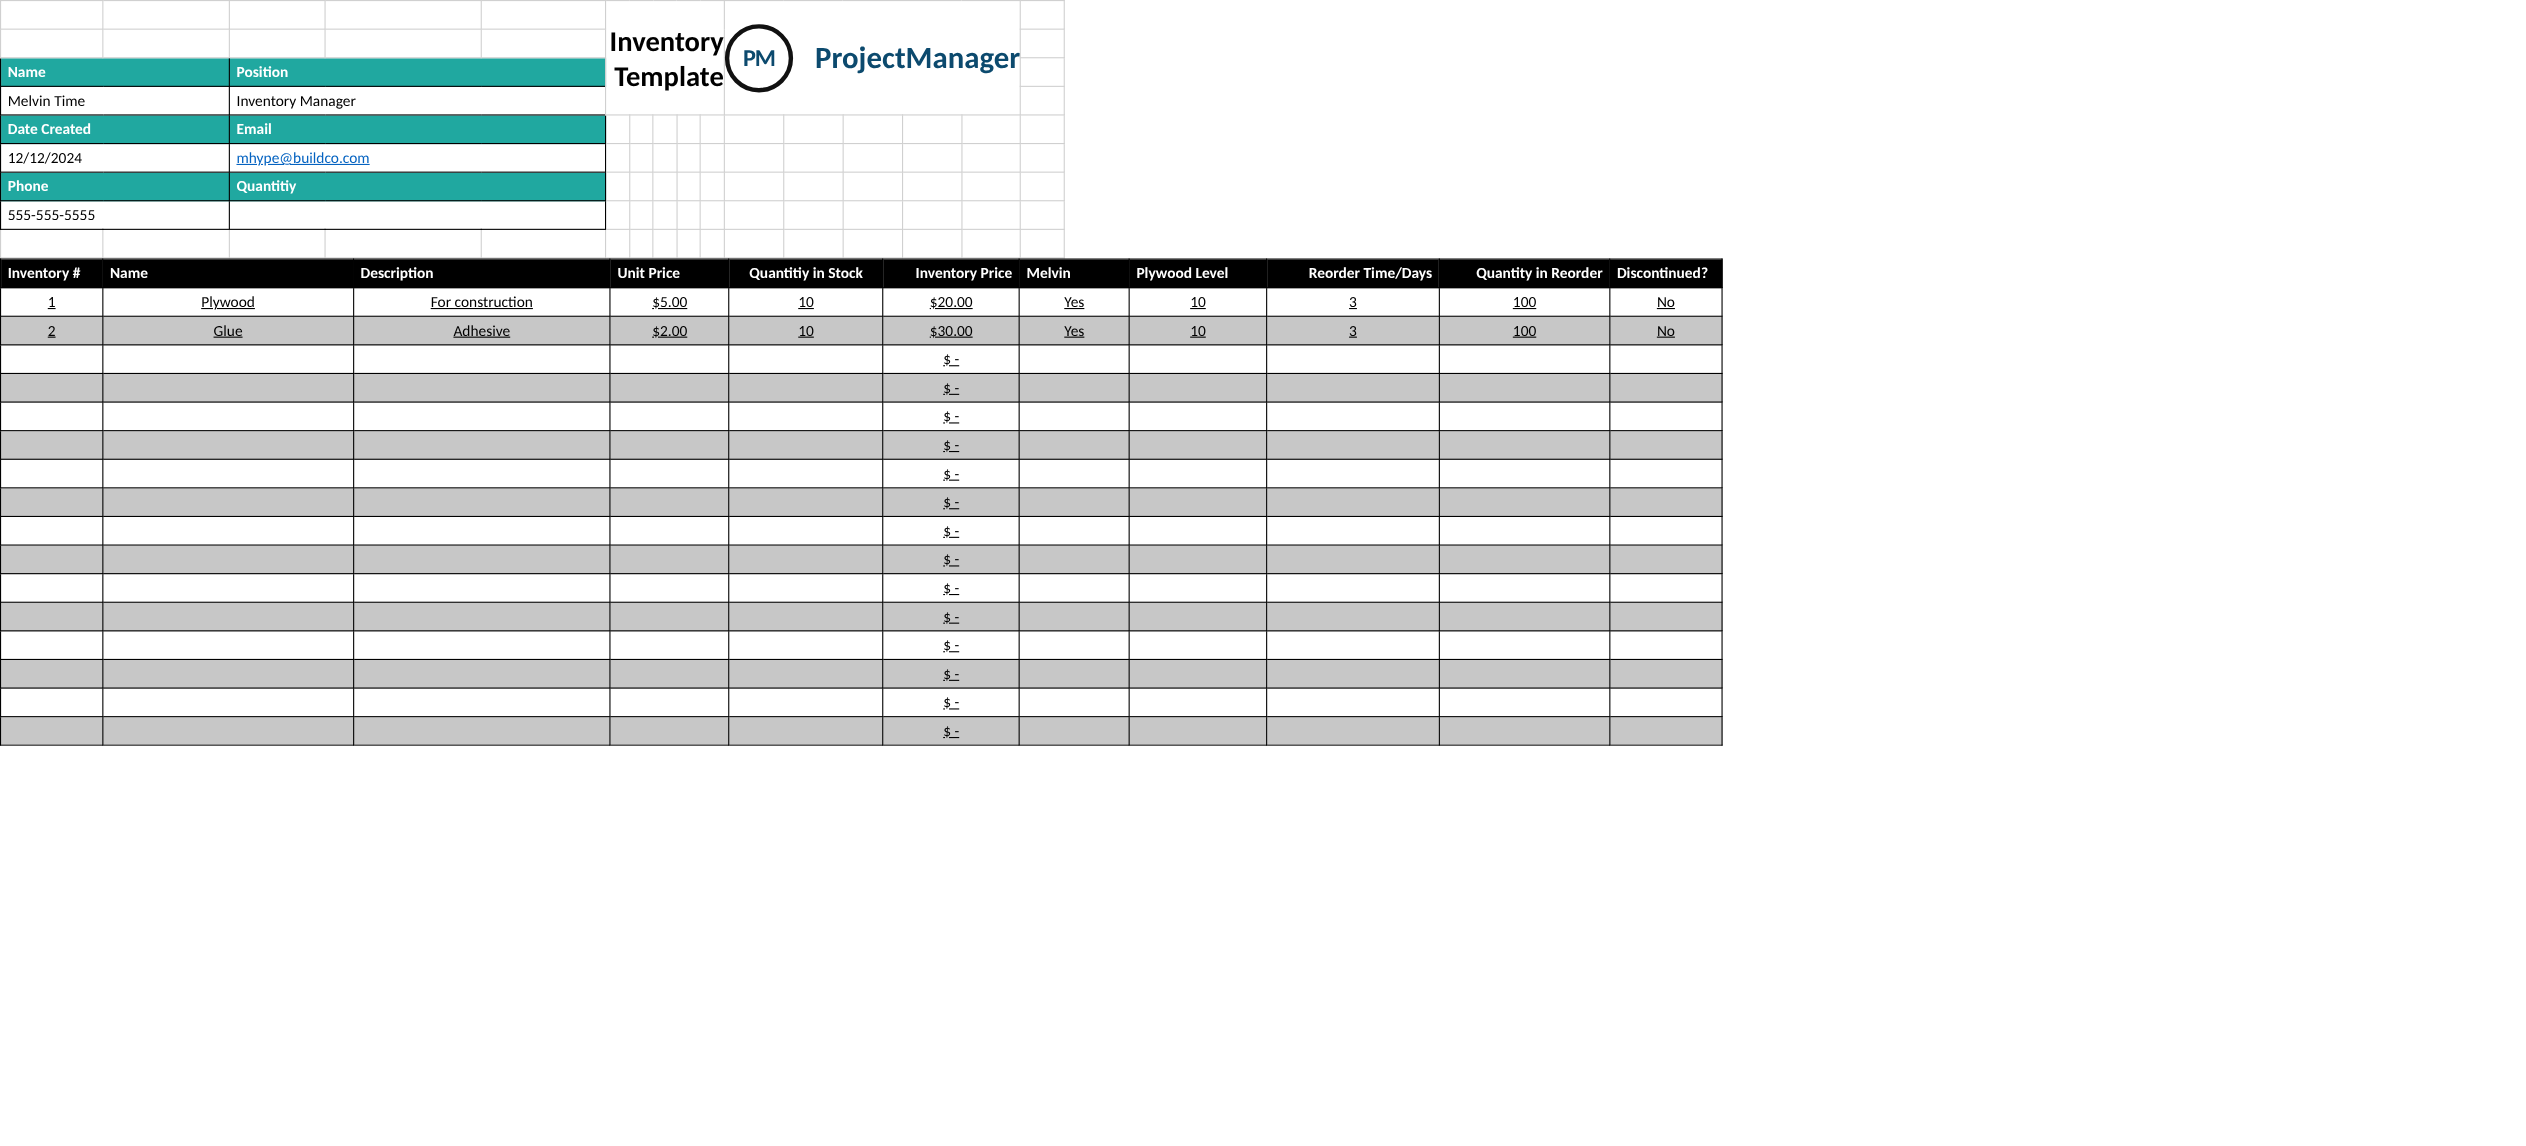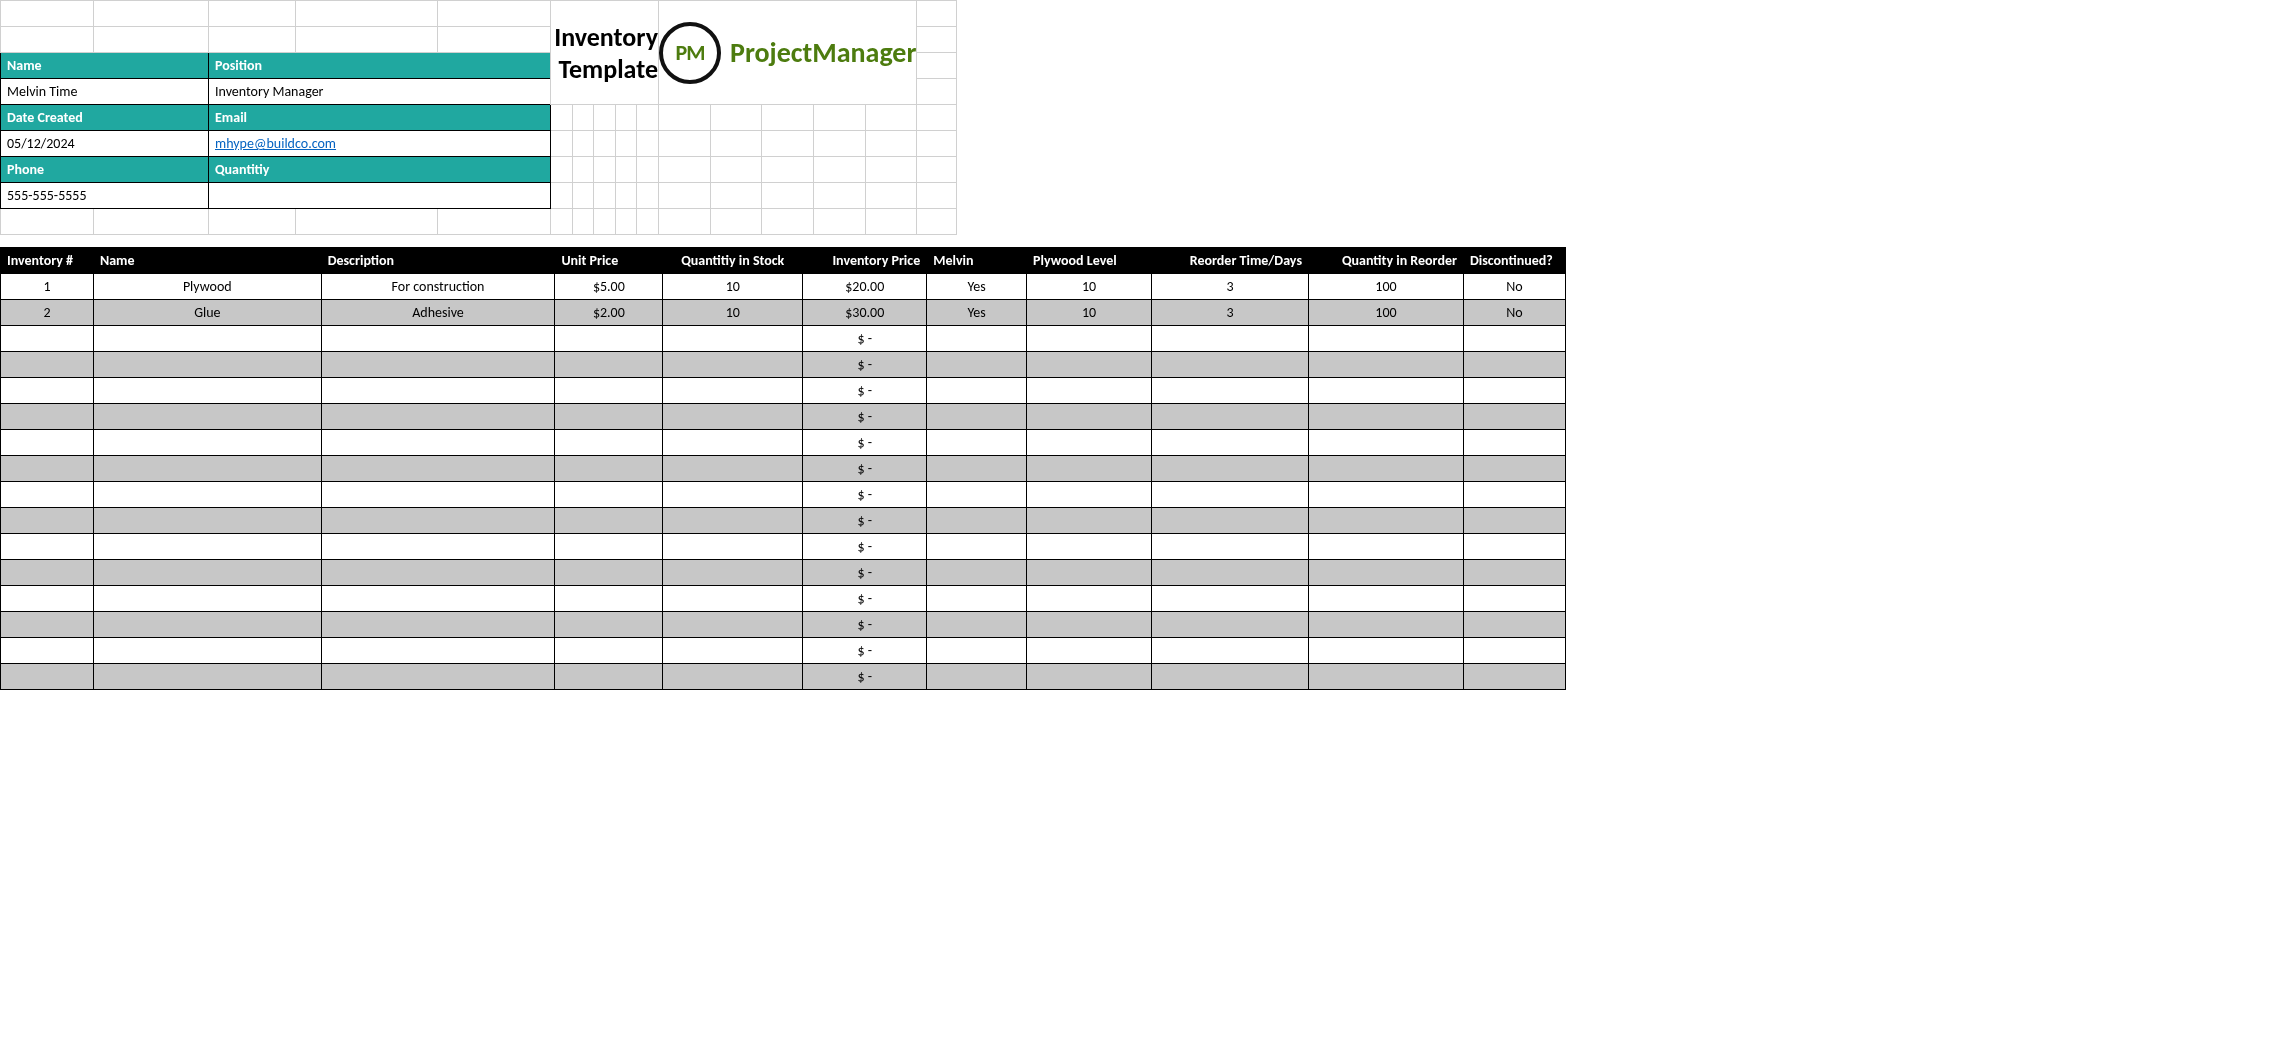--- a/index.html
+++ b/index.html
@@ -15,25 +15,25 @@
   .top-grid .c-f { width: 108px; }
   .top-grid .c-k { width: 57px; }
   .top-grid .c-p { width: 40px; }
 
   .info-box td { border: 1px solid #000; padding: 2px 6px; height: 26px; vertical-align: middle; }
   .teal { background: #20a8a0; color: #fff; font-weight: bold; }
   .link { color: #0563c1; text-decoration: underline; }
 
   .title-cell { font-size: 26px; font-weight: bold; text-align: right; vertical-align: middle; }
   .logo-cell { text-align: center; vertical-align: middle; }
-  .logo-wrap { display: inline-flex; align-items: center; gap: 9px; font-size: 28px; font-weight: bold; color: #4d7c0f; }
+  .logo-wrap { display: inline-flex; align-items: center; gap: 20px; font-size: 28px; font-weight: bold; color: #0c4a6e; }
   .pm-circle { width: 62px; height: 62px; border: 4px solid #111; border-radius: 50%; display: flex; align-items: center; justify-content: center; font-size: 22px; font-weight: 900; letter-spacing: -1px; }
 
   
-  .inv { border-collapse: collapse; width: 100%; margin-top: 12px; }
+  .inv { border-collapse: collapse; width: 100%; margin-top: 0; text-decoration: underline; }
   .inv th { background: #000; color: #fff; font-weight: bold; text-align: left; padding: 4px 6px; border: 1px solid #000; height: 26px; font-size: 14px; white-space: nowrap; }
   .inv th.c-num { width: 93px; text-align: left; }
   .inv th.c-name { width: 228px; }
   .inv th.c-desc { width: 234px; }
   .inv th.c-price { width: 108px; }
   .inv th.c-qty { width: 140px; text-align: center; }
   .inv th.c-invp { width: 124px; }
   .inv th.c-reo { width: 100px; }
   .inv th.c-relvl { width: 125px; }
   .inv th.c-redays { width: 157px; }
@@ -103,21 +103,21 @@
           <td style="border:1px solid #d0d0d0;"></td>
           <td style="border:1px solid #d0d0d0;"></td>
           <td style="border:1px solid #d0d0d0;"></td>
           <td style="border:1px solid #d0d0d0;"></td>
           <td style="border:1px solid #d0d0d0;"></td>
           <td style="border:1px solid #d0d0d0;"></td>
           <td style="border:1px solid #d0d0d0;"></td>
   </tr>
 
   <tr class="info-box">
-    <td colspan="2">05/12/2024</td>
+    <td colspan="2">12/12/2024</td>
     <td colspan="3"><span class="link">mhype@buildco.com</span></td>
     <td style="border:1px solid #d0d0d0;"></td>
           <td style="border:1px solid #d0d0d0;"></td>
           <td style="border:1px solid #d0d0d0;"></td>
           <td style="border:1px solid #d0d0d0;"></td>
           <td style="border:1px solid #d0d0d0;"></td>
           <td style="border:1px solid #d0d0d0;"></td>
           <td style="border:1px solid #d0d0d0;"></td>
           <td style="border:1px solid #d0d0d0;"></td>
           <td style="border:1px solid #d0d0d0;"></td>

